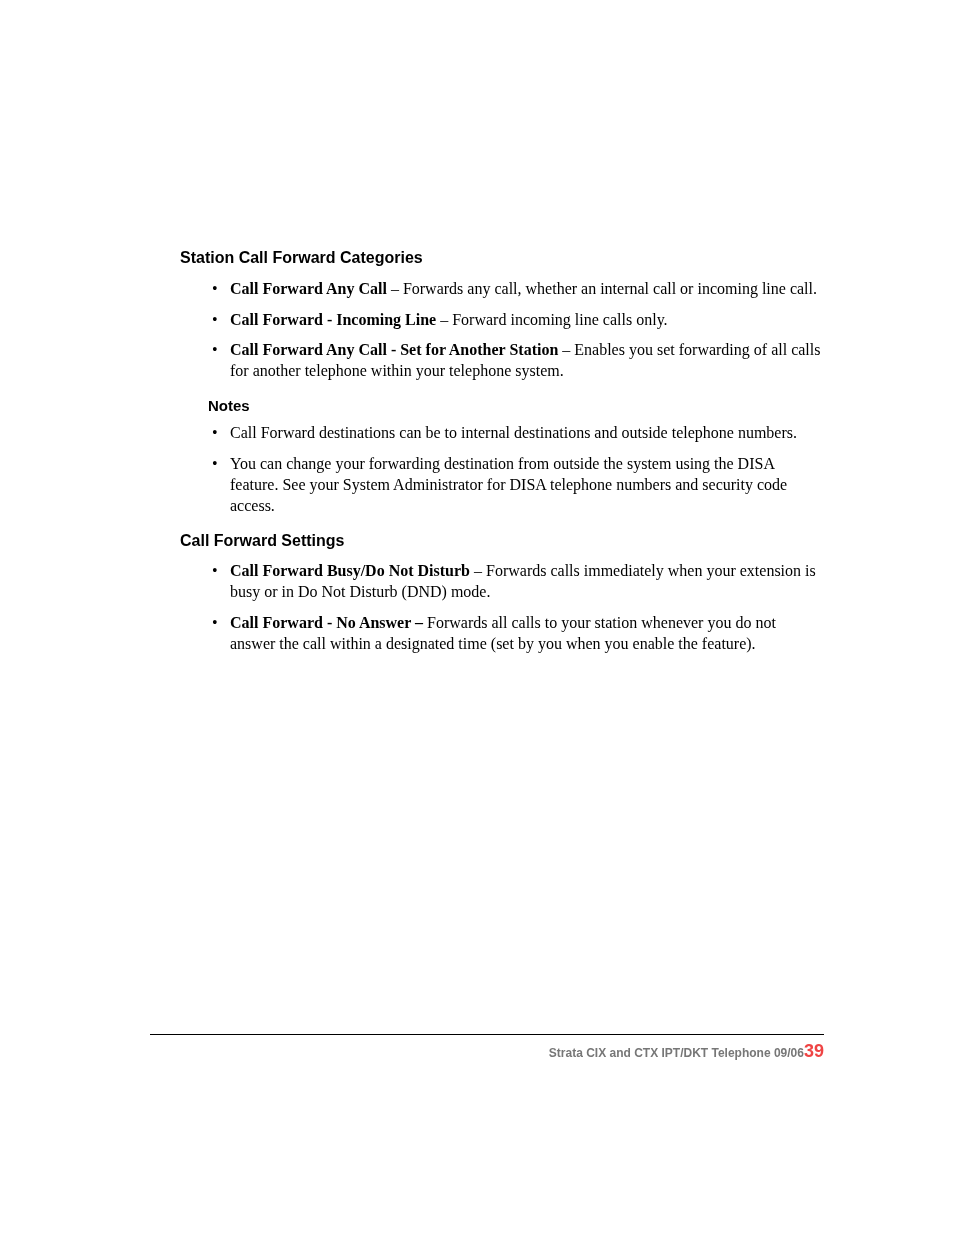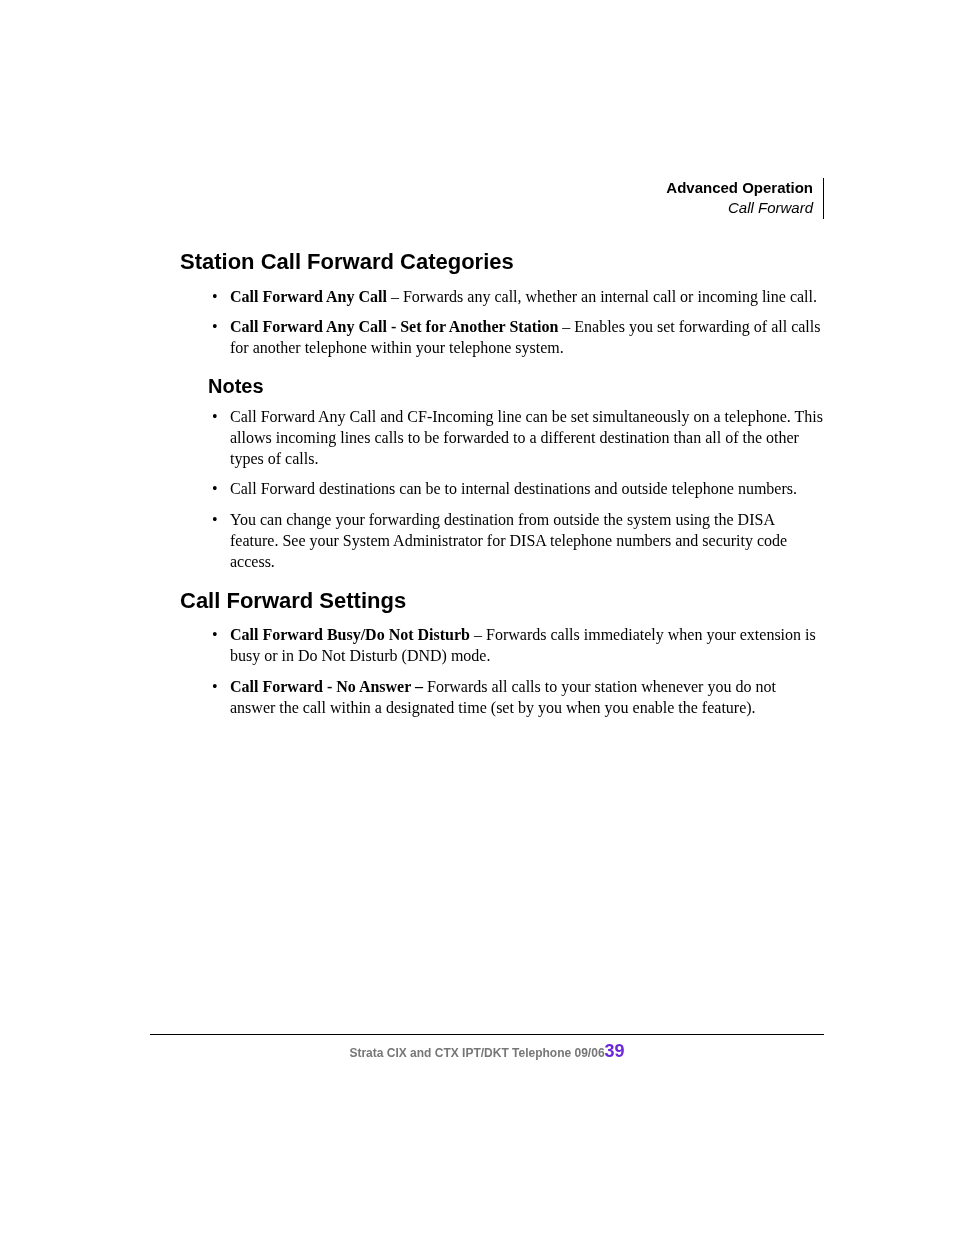--- a/index.html
+++ b/index.html
@@ -35,21 +35,21 @@
   }
   .running-header .section {
     font-style: italic;
   }
   .content {
     padding-top: 70px;
   }
   h2 {
     font-family: Arial, Helvetica, sans-serif;
     font-weight: bold;
-    font-size: 22px;
+    font-size: 16px;
     margin: 0 0 10px 0;
   }
   .intro {
     margin: 0 0 12px 28px;
   }
   ul.bullets {
     list-style: none;
     margin: 0 0 14px 28px;
     padding: 0;
   }
@@ -63,81 +63,79 @@
     position: absolute;
     left: 4px;
     top: 0;
   }
   .term {
     font-weight: bold;
   }
   .notes-label {
     font-family: Arial, Helvetica, sans-serif;
     font-weight: bold;
-    font-size: 20px;
+    font-size: 15px;
     margin: 6px 0 8px 28px;
   }
   .sub-para {
     margin-top: 8px;
   }
   .footer-rule {
     position: absolute;
     left: 150px;
     right: 130px;
     bottom: 200px;
     border-top: 1px solid #000;
   }
   .footer {
     position: absolute;
     left: 150px;
     right: 130px;
     bottom: 172px;
     display: flex;
-    justify-content: center;
+    justify-content: flex-end;
     align-items: baseline;
   }
   .footer-left {
     font-family: Arial, Helvetica, sans-serif;
     font-size: 12px;
     font-weight: bold;
     color: #777;
   }
   .footer-right {
     font-family: Arial, Helvetica, sans-serif;
     font-size: 18px;
     font-weight: bold;
-    color: #6d28d9;
+    color: #ef4444;
   }
 </style>
 </head>
 <body>
 
 <div class="page">
 
-  <div class="running-header">
-    <div class="chapter">Advanced Operation</div>
-    <div class="section">Call Forward</div>
-  </div>
 
   <div class="content">
 
     <h2>Station Call Forward Categories</h2>
 
     <ul class="bullets">
       <li>
         <span class="term">Call Forward Any Call</span><span> – </span><span>Forwards any call, whether an internal call or incoming line call.</span>
       </li>
       <li>
+        <span class="term">Call Forward - Incoming Line</span><span> – </span><span>Forward incoming line calls only.</span>
+      </li>
+      <li>
         <span class="term">Call Forward Any Call - Set for Another Station</span><span> – </span><span>Enables you set forwarding of all calls for another telephone within your telephone system.</span>
       </li>
     </ul>
 
     <div class="notes-label">Notes</div>
     <ul class="bullets">
-      <li><span>Call Forward Any Call and CF-Incoming line can be set simultaneously on a telephone. This allows incoming lines calls to be forwarded to a different destination than all of the other types of calls.</span></li>
       <li><span>Call Forward destinations can be to internal destinations and outside telephone numbers.</span></li>
       <li><span>You can change your forwarding destination from outside the system using the DISA feature. See your System Administrator for DISA telephone numbers and security code access.</span></li>
     </ul>
 
     <h2>Call Forward Settings</h2>
     <ul class="bullets">
       <li>
         <span class="term">Call Forward Busy/Do Not Disturb</span><span> – </span><span>Forwards calls immediately when your extension is busy or in Do Not Disturb (DND) mode.</span>
       </li>
       <li>

